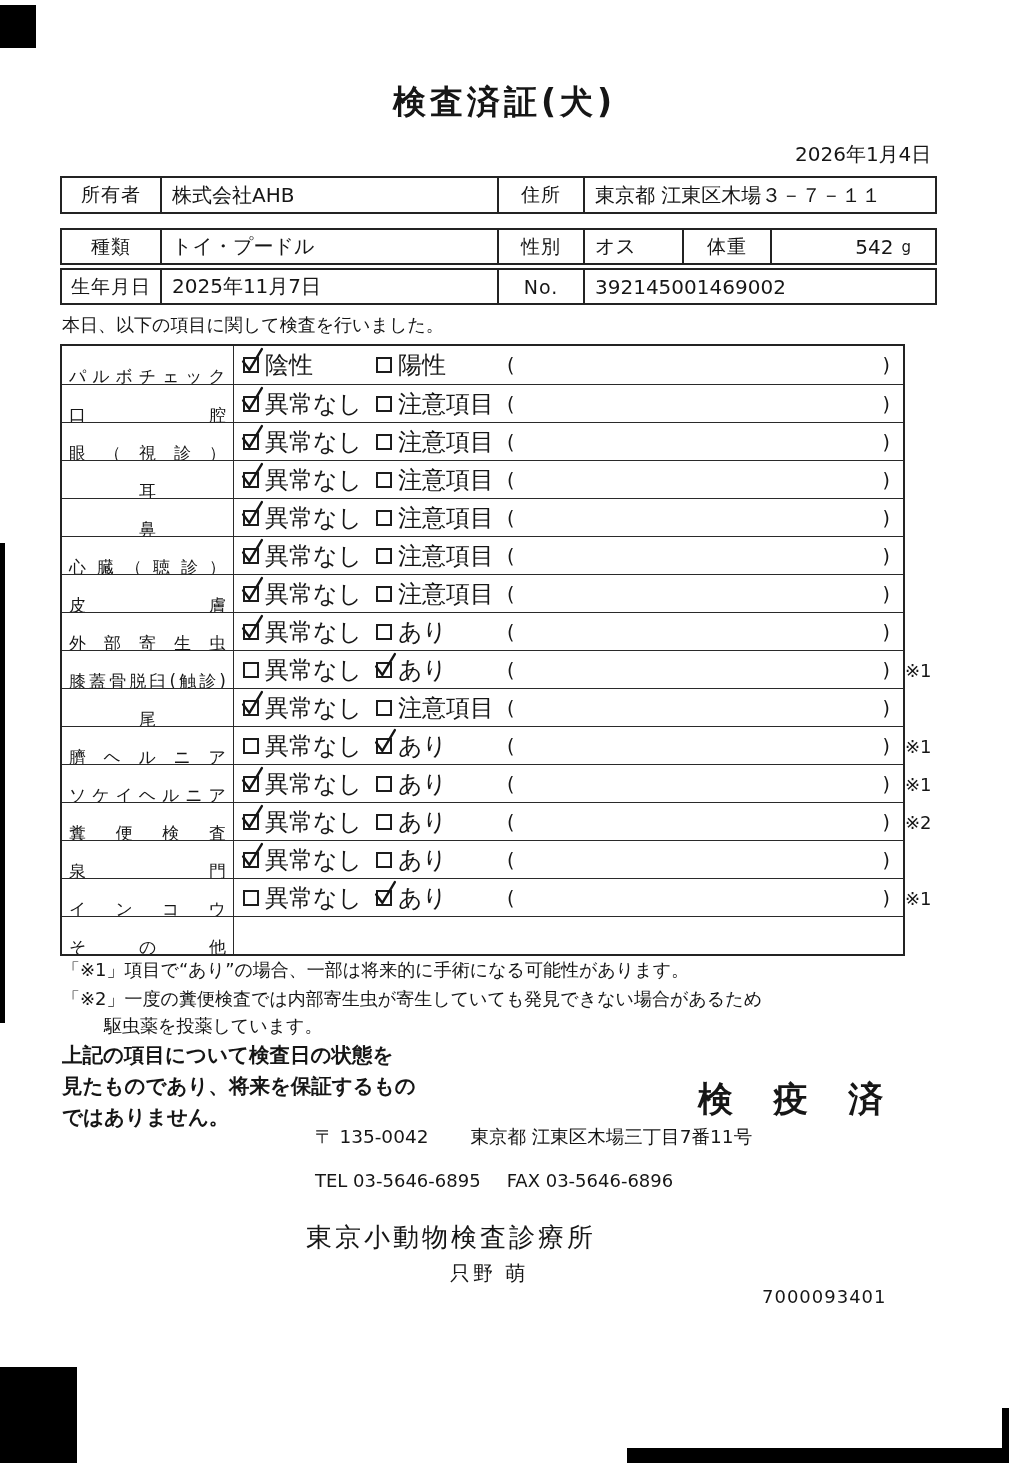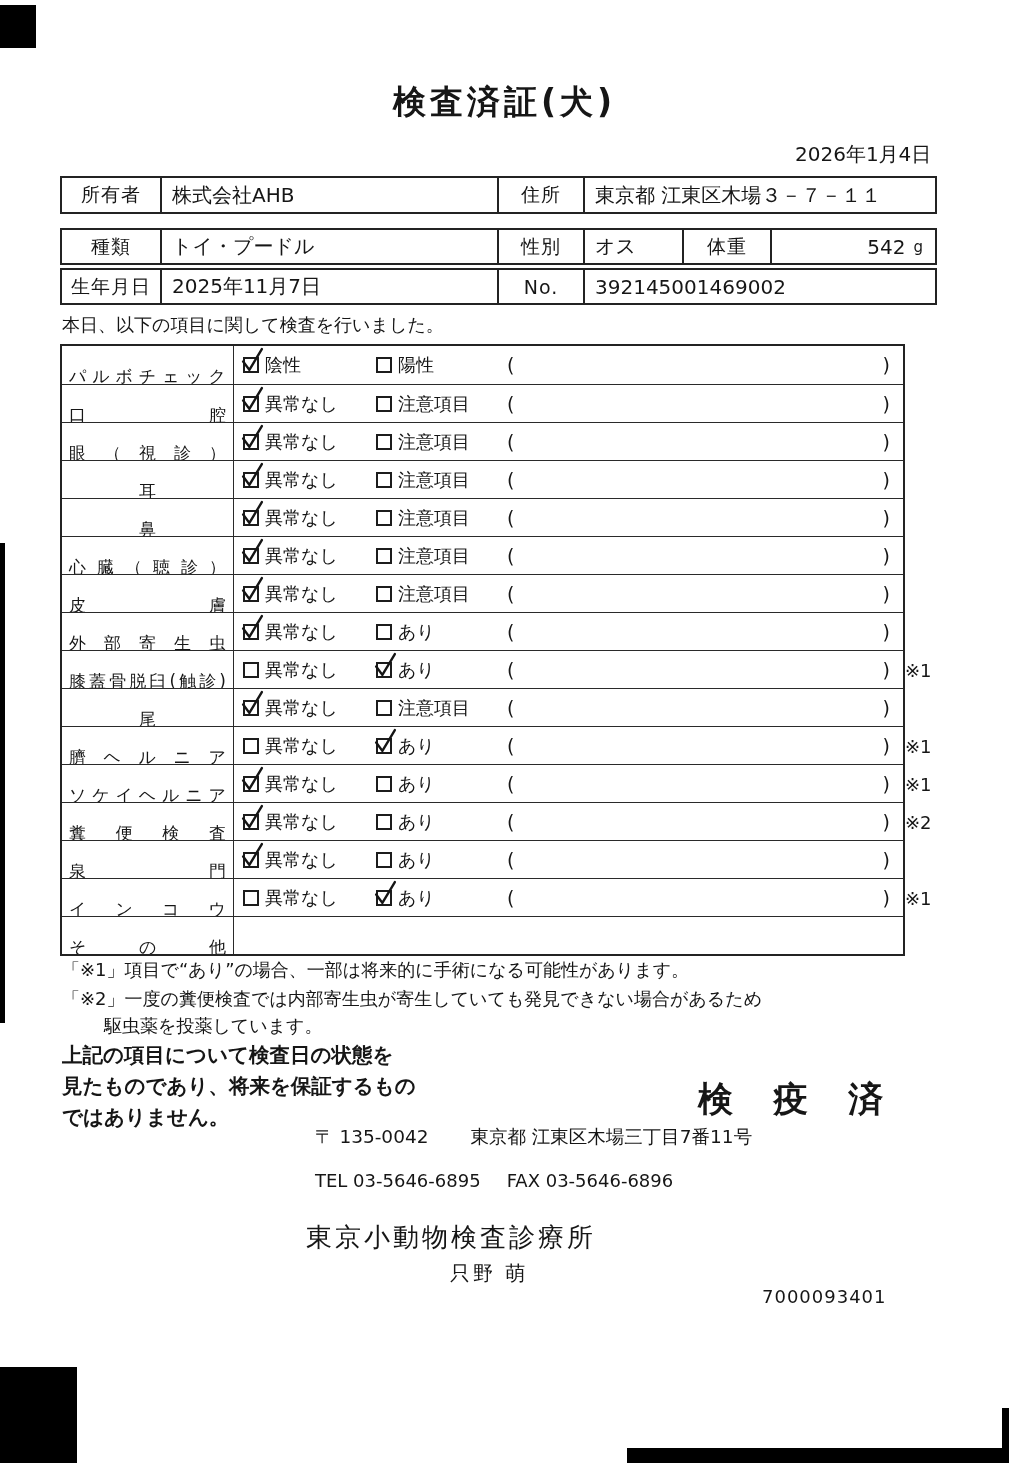--- a/index.html
+++ b/index.html
@@ -22,21 +22,21 @@
   .hdr .lab { justify-content:center; font-size:19px; letter-spacing:1px; border-right:2px solid #232323; }
   .hdr .val { padding-left:10px; }
   .owner-tbl { top:176px; left:60px; width:877px; height:38px; }
   .row-breed { top:228px; left:60px; width:877px; height:37px; }
   .row-birth { top:268px; left:60px; width:877px; height:37px; }
   .w-lab1 { width:100px; }
   .w-val1 { width:337px; border-right:2px solid #232323; }
   .w-lab2 { width:86px; }
   .w-sex  { width:99px; border-right:2px solid #232323; }
   .w-wlab { width:88px; }
-  .w-weight { flex:1; justify-content:flex-end; padding-right:12px; }
+  .w-weight { flex:1; justify-content:flex-end; padding-right:24px; }
   .w-rest { flex:1; }
   .unit { font-size:15px; margin-left:8px; }
 
   .intro { top:313px; left:62px; font-size:18px; }
 
   
   .insp { top:344px; left:60px; width:845px; border:2px solid #232323; background:#fff; }
   .insp-row { position:relative; display:flex; height:38px; }
   .insp-row.bt { border-top:1.5px solid #2a2a2a; }
   .insp-label {
@@ -45,21 +45,21 @@
     text-align:justify; text-align-last:justify; text-justify:inter-character;
     overflow:hidden;
   }
   .insp-label.center { text-align:center; text-align-last:center; }
   .insp-opt { display:flex; align-items:center; padding-left:9px; }
   .insp-opt.w1 { width:133px; }
   .insp-opt.w2 { width:130px; }
   .cb { position:relative; width:16px; height:16px; margin-right:6px; flex:none; }
   .box { position:absolute; inset:0; border:2px solid #1c1c1c; background:#fff; }
   .check { position:absolute; left:-3px; top:-10px; width:25px; height:27px; }
-  .optlab { font-size:18px; white-space:nowrap; }
+  .optlab { font-size:24px; white-space:nowrap; }
   .insp-paren { flex:1; display:flex; justify-content:space-between; align-items:center; padding:0 13px 0 10px; font-size:19px; }
   .note { position:absolute; right:-46px; top:50%; transform:translateY(-50%); width:44px; font-size:18px; color:#161616; }
 
   .fn1 { top:958px; left:62px; font-size:18px; }
   .fn2 { top:987px; left:62px; font-size:18px; }
   .fn2b { top:1014px; left:104px; font-size:18px; }
 
   .disclaimer { top:1040px; left:62px; font-size:20.5px; font-weight:600; line-height:31px; }
   .stamp { top:1076px; left:698px; font-size:35px; font-weight:600; letter-spacing:14px; white-space:nowrap; }
 

